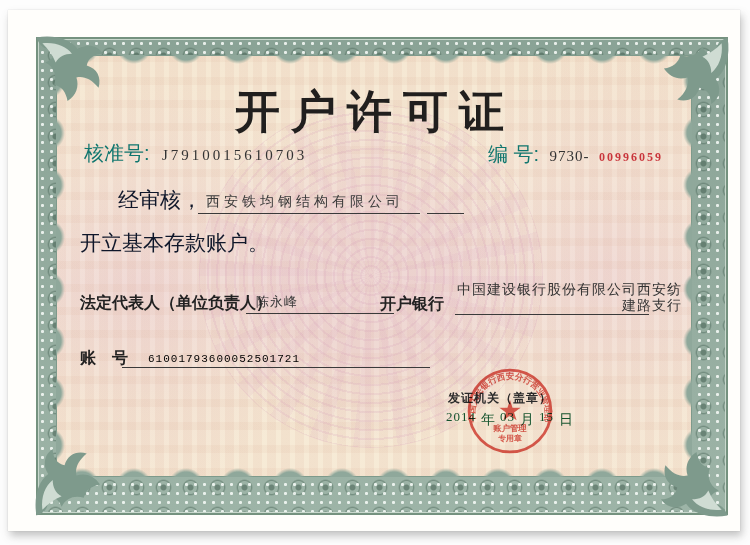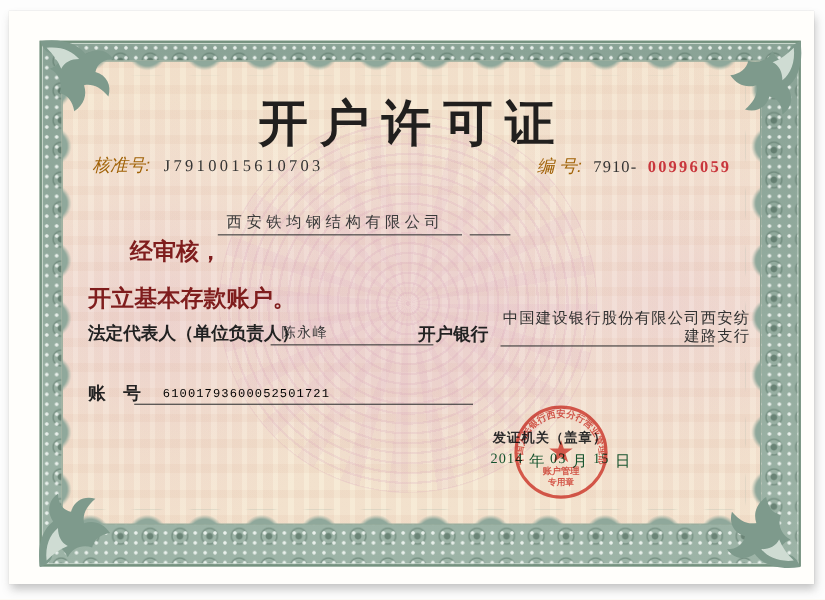--- a/index.html
+++ b/index.html
@@ -68,24 +68,24 @@
   .c-br{left:650px;top:436px;transform:rotate(180deg);}
   .c-bl{left:24px;top:436px;transform:rotate(270deg);}
   
   .content{position:absolute;inset:0;z-index:4;}
   .abs{position:absolute;white-space:nowrap;}
   .title{
     left:0;right:0;top:82px;text-align:center;
     font-family:"Liberation Serif", serif;font-weight:bold;
     font-size:45px;letter-spacing:11px;color:#211f1e;
   }
-  .small-label{font-size:16px;color:#a16207;font-style:italic;}
+  .small-label{font-size:20px;color:#0f766e;}
   .mono-val{font-family:"Liberation Serif", serif;font-size:15px;letter-spacing:3px;color:#333;}
-  .serial-red{font-family:"Liberation Serif", serif;font-size:15px;letter-spacing:2px;color:#c9363c;font-weight:bold;}
-  .big-label{font-size:21px;font-weight:bold;color:#7f1d1d;margin-top:28px;}
+  .serial-red{font-family:"Liberation Serif", serif;font-size:12px;letter-spacing:2px;color:#c9363c;font-weight:bold;}
+  .big-label{font-size:21px;font-weight:normal;color:#0f172a;}
   .mid-label{font-size:16px;font-weight:bold;color:#222;}
   .uline{border-bottom:1.5px solid #3a3a3a;display:flex;align-items:flex-end;}
   .fill-text{font-size:14px;letter-spacing:4px;color:#3a3a3a;padding:0 0 2px 8px;}
   .name-text{font-size:13px;letter-spacing:1px;color:#3a3a3a;padding:0 0 2px 10px;}
   .bank-lines{left:457px;top:281px;font-size:14px;letter-spacing:1px;color:#333;line-height:16px;text-align:right;}
   .acct-text{font-family:Liberation Mono, monospace;font-size:11px;letter-spacing:1px;color:#000000;padding:0 0 2px 26px;}
   .issuer{left:448px;top:390px;font-size:12px;font-weight:bold;color:#2b2b2b;letter-spacing:1px;}
   .dateline{left:443px;top:411px;font-size:14px;color:#14532d;}
   .dateline .num{font-family:"Liberation Serif", serif;font-size:13px;position:relative;top:-3px;letter-spacing:1px;margin:0 3px;}
   .dateline .unit{margin:0 2px;}
@@ -131,21 +131,21 @@
 
   <div class="abs title">开户许可证</div>
 
   <div class="abs" style="left:84px;top:140px;">
     <span class="small-label">核准号:</span>
     <span class="mono-val" style="margin-left:8px;">J7910015610703</span>
   </div>
 
   <div class="abs" style="left:488px;top:141px;">
     <span class="small-label">编 号:</span>
-    <span class="mono-val" style="margin-left:6px;letter-spacing:1px;">7910-</span>
+    <span class="mono-val" style="margin-left:6px;letter-spacing:1px;">9730-</span>
     <span class="serial-red" style="margin-left:5px;">00996059</span>
   </div>
 
   <div class="abs big-label" style="left:118px;top:186px;">经审核，</div>
   <div class="abs uline" style="left:198px;top:188px;width:222px;height:25px;">
     <span class="fill-text">西安铁均钢结构有限公司</span>
   </div>
   <div class="abs uline" style="left:427px;top:188px;width:37px;height:25px;"></div>
 
   <div class="abs big-label" style="left:80px;top:229px;">开立基本存款账户。</div>

